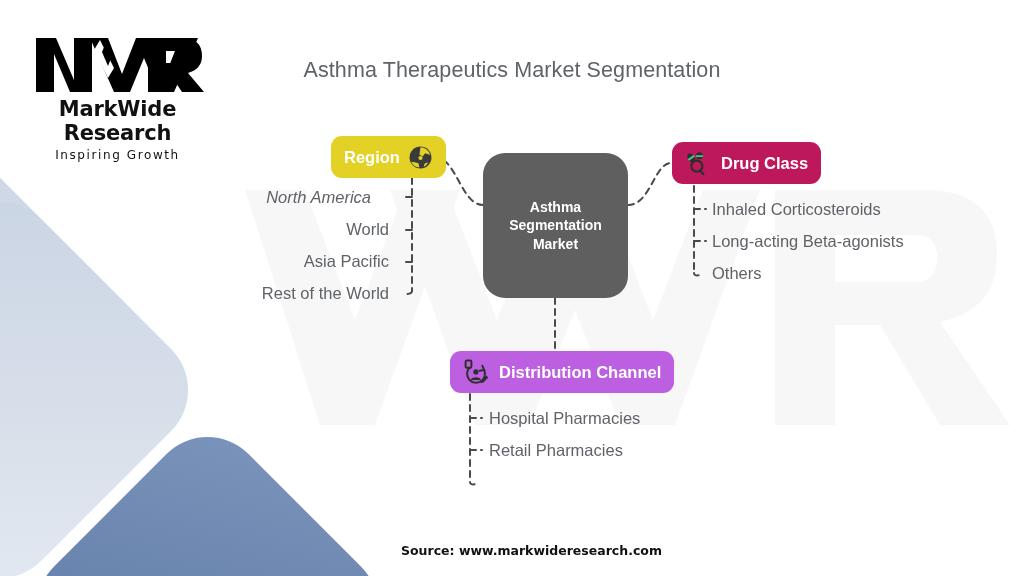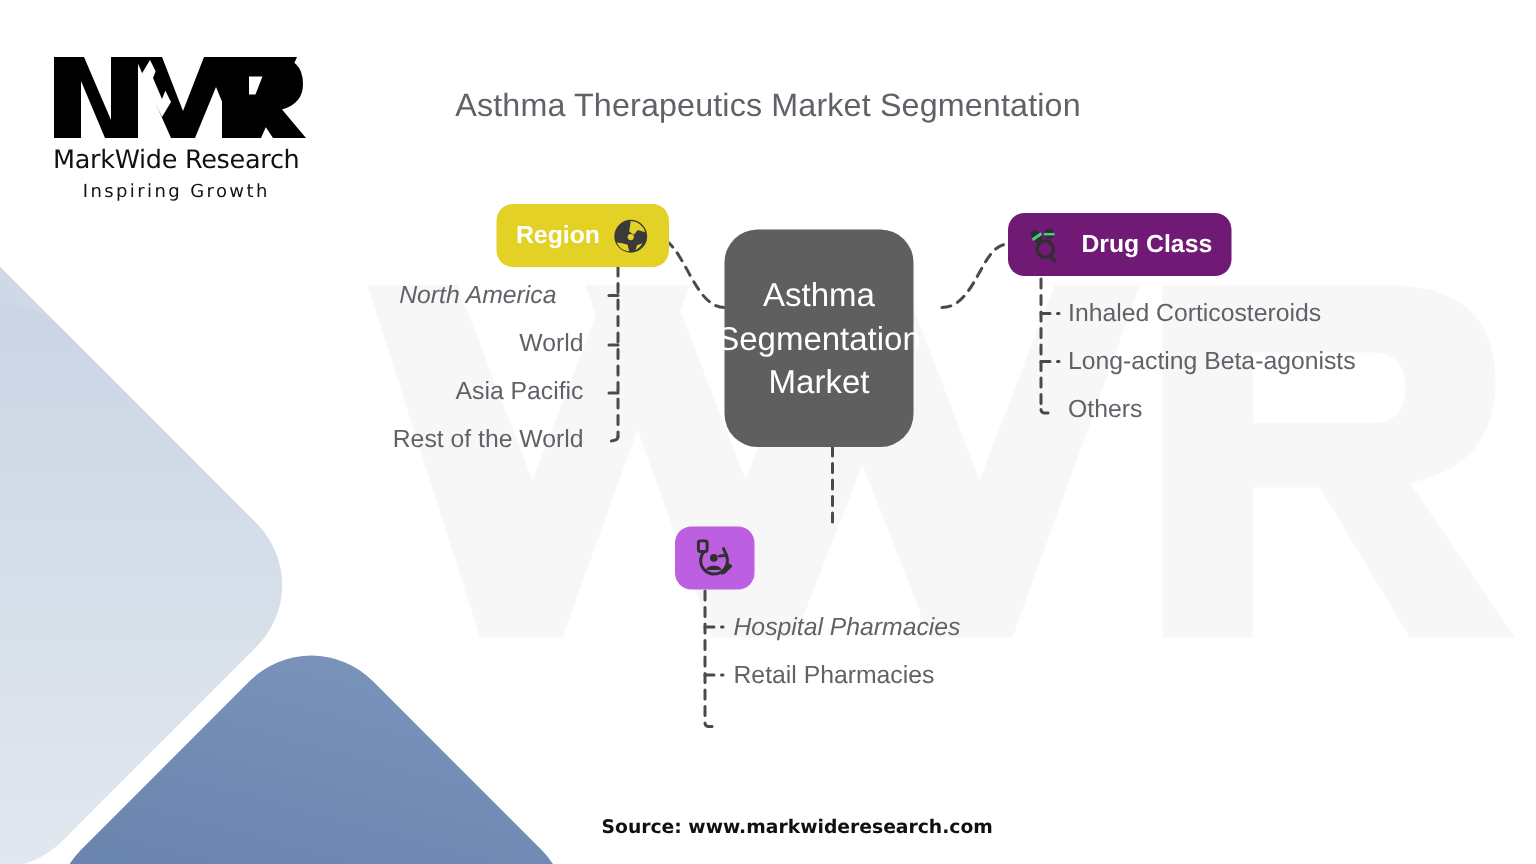--- a/index.html
+++ b/index.html
@@ -42,22 +42,22 @@
     width:275px;height:275px;
     background:linear-gradient(150deg,#7b94bb 0%,#6883ad 55%,#5c79a6 100%);
     transform:rotate(45deg);
   }
 
   
   .logo{position:absolute;left:30px;top:34px;width:175px;}
   .logo-mark{display:block;}
   .logo-name{
     font-family:"DejaVu Sans",sans-serif;
-    font-weight:normal;
-    font-size:17px;
+    font-weight:bold;
+    font-size:21px;
     color:#111;
     text-align:center;
     letter-spacing:-.2px;
     margin-top:1px;
   }
   .logo-tag{
     font-family:"DejaVu Sans",sans-serif;
     font-size:12px;
     color:#111;
     text-align:center;
@@ -75,29 +75,29 @@
     letter-spacing:.1px;
   }
 
   
   #wires{position:absolute;inset:0;}
 
   
   .center-node{
     position:absolute;
     left:483px;top:153px;
-    width:126px;height:145px;
+    width:145px;height:145px;
     background:#5f5f5f;
     border-radius:22px;
     display:flex;align-items:center;justify-content:center;
     color:#fff;
-    font-size:22px;
+    font-size:14px;
     line-height:1.33;
     text-align:center;
-    font-weight:400;
+    font-weight:700;
   }
   .badge{
     position:absolute;
     display:flex;align-items:center;
     border-radius:11px;
     height:42px;
     padding:0 13px;
     color:#ffffff;
     font-size:16.5px;
     font-weight:bold;
@@ -105,21 +105,21 @@
     white-space:nowrap;
   }
   .badge .ic{display:flex;align-items:center;}
   .badge-region{
     left:331px;top:136px;
     background:#e3d125;
   }
   .badge-region .lbl{margin-right:8px;}
   .badge-drug{
     left:672px;top:142px;
-    background:#701a75;
+    background:#be185d;
   }
   .badge-drug .lbl{margin-left:9px;}
   .badge-dist{
     left:450px;top:351px;
     background:#bc5fe0;
   }
   .badge-dist .lbl{margin-left:9px;}
 
   
   .leaf{
@@ -266,19 +266,20 @@
         </g>
         <g fill="#2f2f2f">
           <circle cx="12.4" cy="12.4" r="2.5"></circle>
           <path d="M7.6 20.2 C7.6 16.6 17.2 16.6 17.2 20.2 Z"></path>
         </g>
         <g fill="#2f2f2f">
           <path d="M17.6 20.6 L22.4 15.8 L24.4 17.8 L19.6 22.6 L16.9 23.3 Z"></path>
         </g>
       </svg>
     </span>
-  </div>
-  <div class="leaf" style="left:489px;top:409px;font-style:italic;">Hospital Pharmacies</div>
+    <span class="lbl">Distribution Channel</span>
+  </div>
+  <div class="leaf" style="left:489px;top:409px;">Hospital Pharmacies</div>
   <div class="leaf" style="left:489px;top:441px;">Retail Pharmacies</div>
 
   <div class="source">Source: www.markwideresearch.com</div>
 
 </div>
 
 </body></html>

